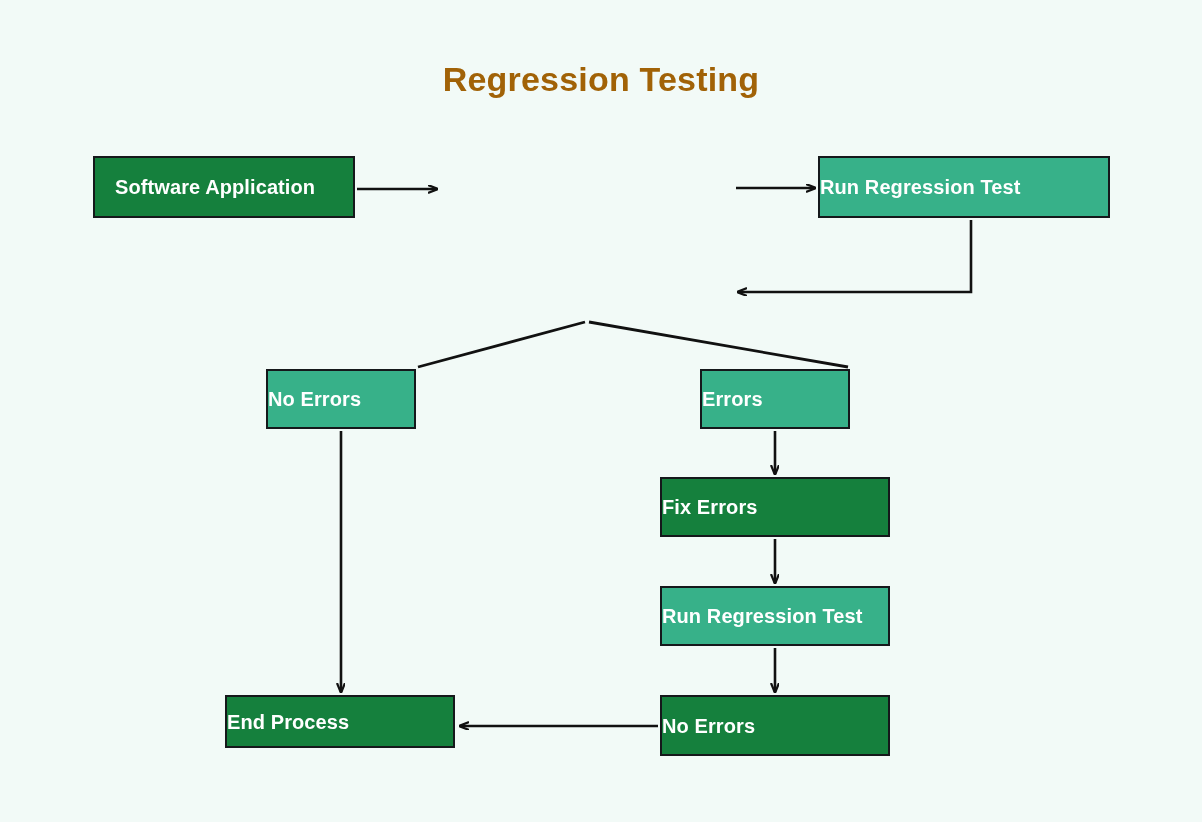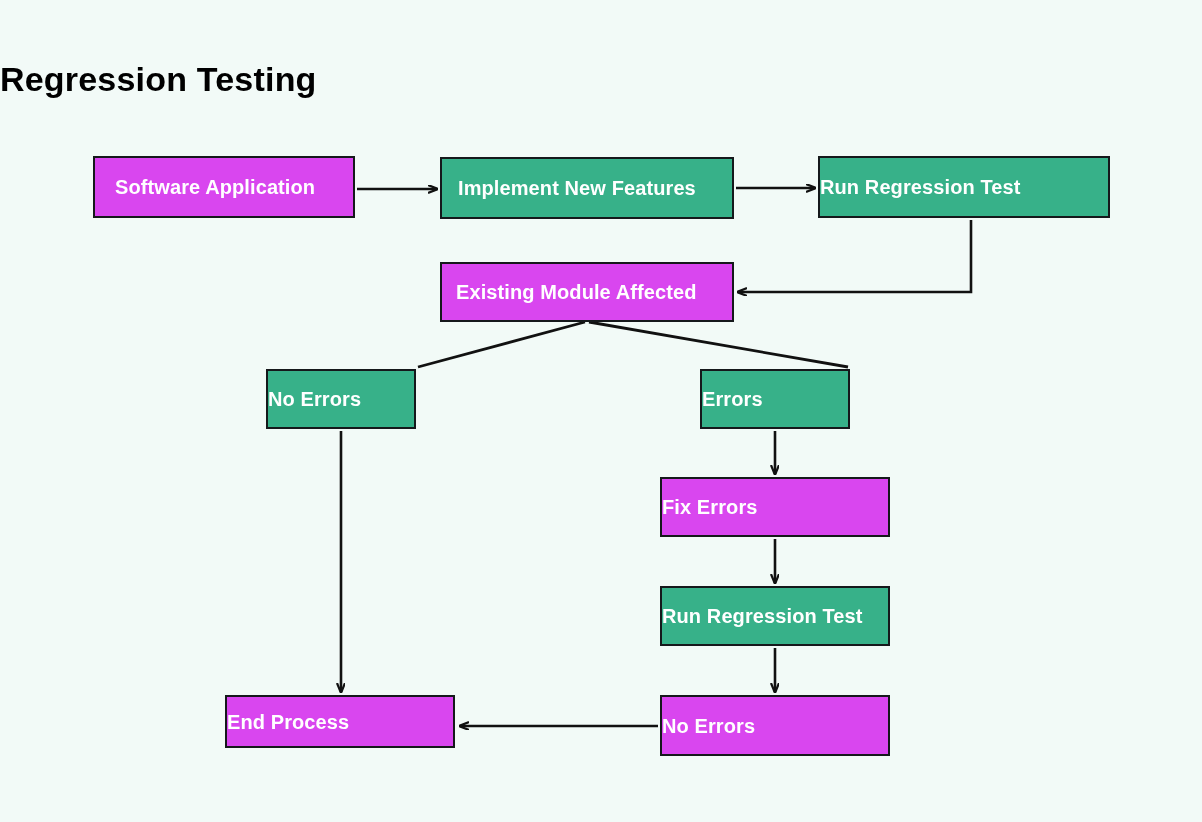--- a/index.html
+++ b/index.html
@@ -16,23 +16,24 @@
   #canvas {
     position: relative;
     width: 1202px;
     height: 822px;
   }
   #title {
     position: absolute;
     left: 0;
     top: 60px;
     width: 1202px;
+    text-align: center;
     font-size: 34px;
     font-weight: bold;
-    color: #000000;
+    color: #a16207;
     letter-spacing: 0.2px;
   }
   svg#edges {
     position: absolute;
     left: 0;
     top: 0;
     width: 1202px;
     height: 822px;
   }
   .node {
@@ -45,21 +46,21 @@
     font-weight: bold;
     font-size: 20px;
     letter-spacing: 0.1px;
     line-height: 1;
     white-space: nowrap;
   }
   .node .label {
     width: 100%;
     text-align: left;
   }
-  .purple { background: #d946ef; }
+  .purple { background: #15803d; }
   .green  { background: #37b189; }
 </style>
 </head>
 <body>
 
 <div id="canvas">
 
   <div id="title">Regression Testing</div>
 
   <svg id="edges" viewBox="0 0 1202 822" xmlns="http://www.w3.org/2000/svg">
@@ -87,31 +88,25 @@
 
     <line x1="775" y1="648" x2="775" y2="692" stroke="#111111" stroke-width="2.6" marker-end="url(#arrowhead)"></line>
 
     <line x1="658" y1="726" x2="460" y2="726" stroke="#111111" stroke-width="2.6" marker-end="url(#arrowhead)"></line>
   </svg>
 
   <div class="node purple" style="left:93px; top:156px; width:262px; height:62px; padding-left:20px;">
     <span class="label" style="text-align:left">Software Application</span>
   </div>
 
-  <div class="node green" style="left:440px; top:157px; width:294px; height:62px; padding-left:16px;">
-    <span class="label" style="text-align:left">Implement New Features</span>
-  </div>
 
   <div class="node green" style="left:818px; top:156px; width:292px; height:62px;">
     <span class="label">Run Regression Test</span>
   </div>
 
-  <div class="node purple" style="left:440px; top:262px; width:294px; height:60px; padding-left:14px;">
-    <span class="label" style="text-align:left">Existing Module Affected</span>
-  </div>
 
   <div class="node green" style="left:266px; top:369px; width:150px; height:60px;">
     <span class="label">No Errors</span>
   </div>
 
   <div class="node purple" style="left:660px; top:477px; width:230px; height:60px;">
     <span class="label">Fix Errors</span>
   </div>
 
   <div class="node green" style="left:700px; top:369px; width:150px; height:60px;">

